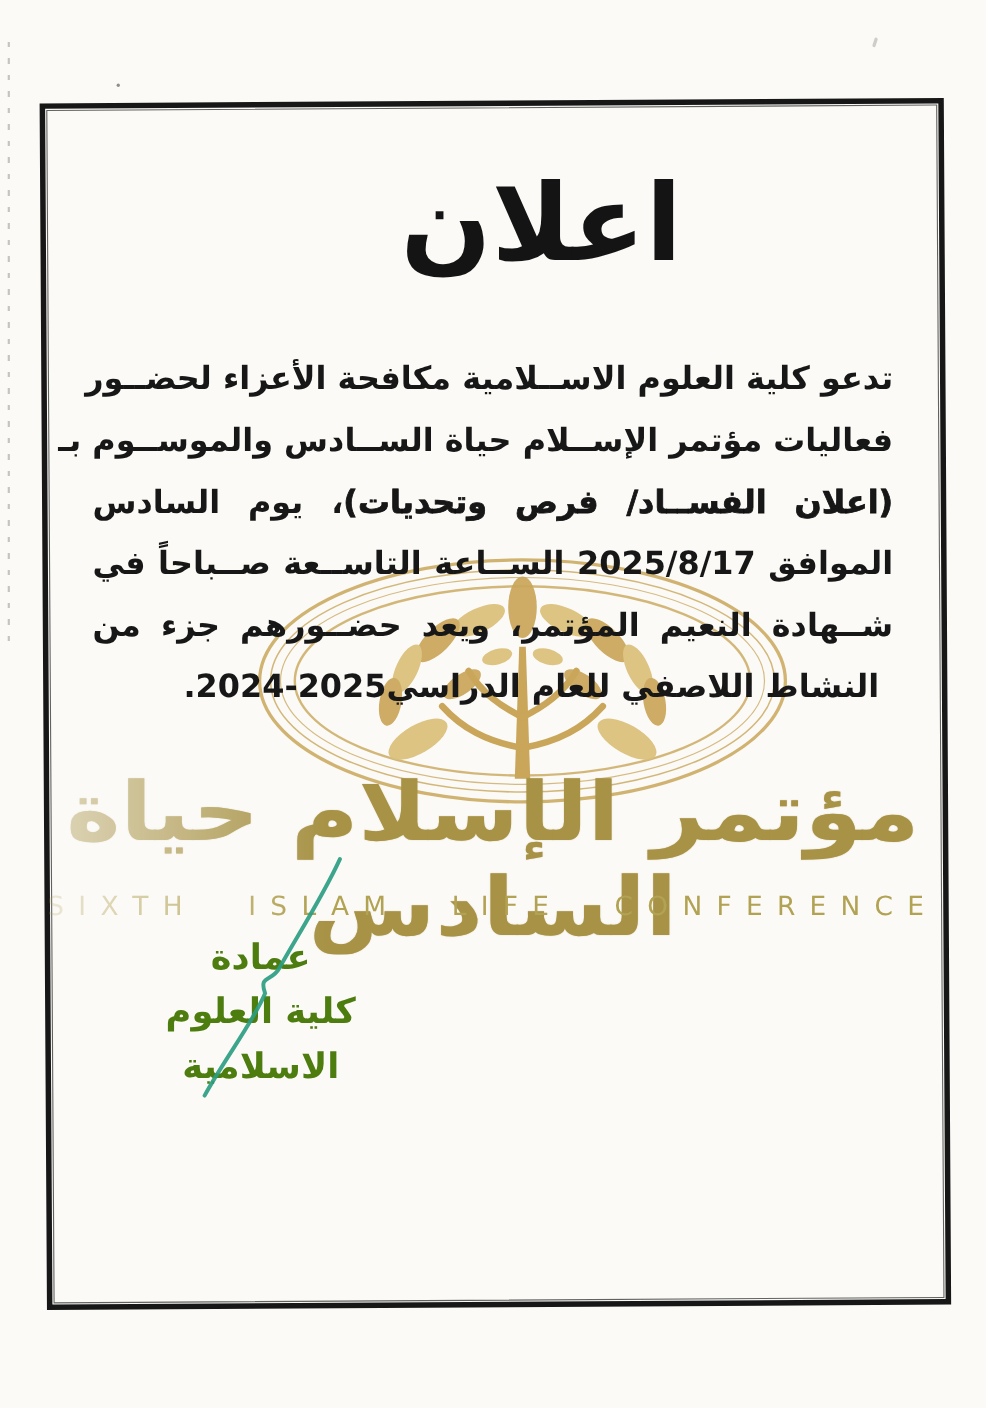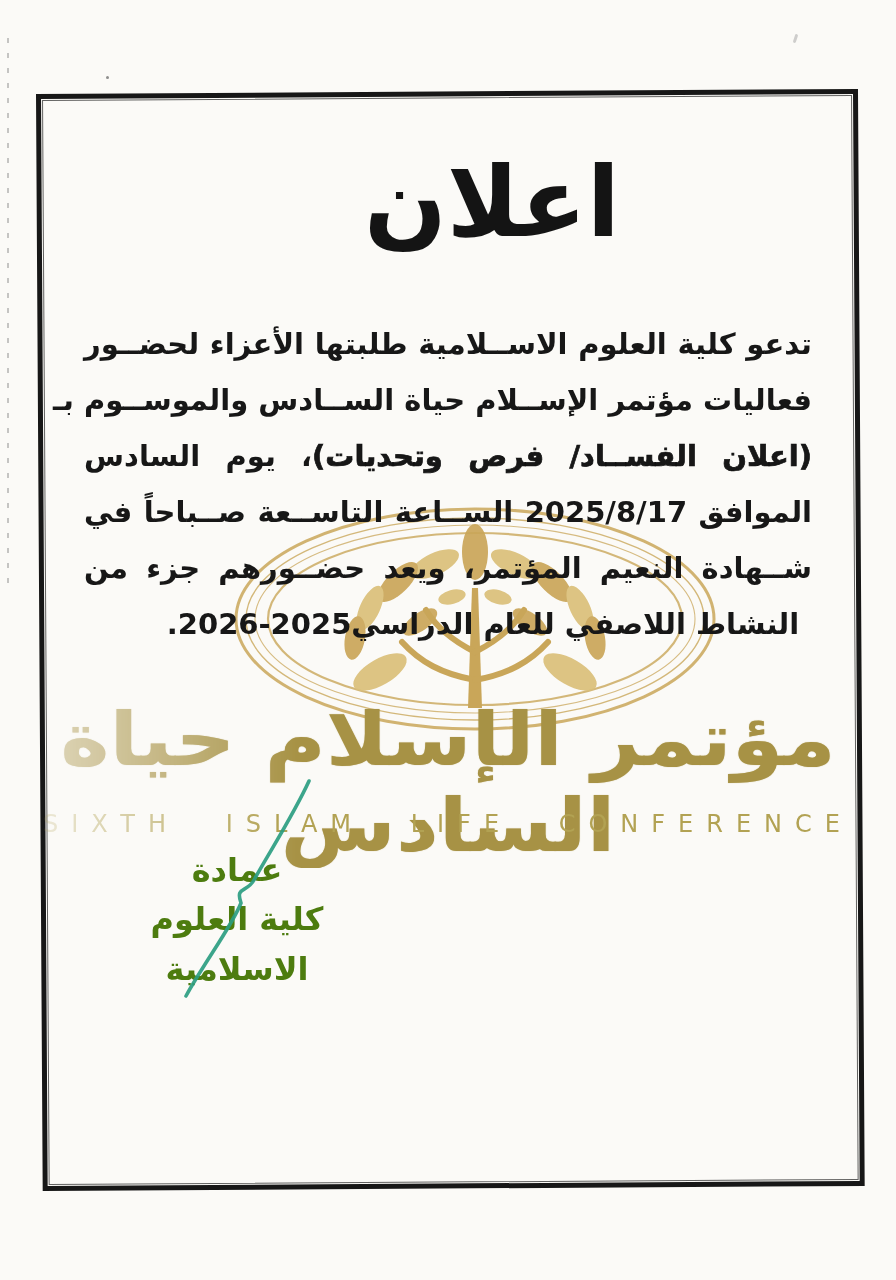--- a/index.html
+++ b/index.html
@@ -114,26 +114,26 @@
         <ellipse cx="192" cy="120" rx="20" ry="9" fill="#c7a251" transform="rotate(-35 192 120)"></ellipse>
         <ellipse cx="302" cy="120" rx="20" ry="9" fill="#c7a251" transform="rotate(35 302 120)"></ellipse>
         <ellipse cx="224" cy="95" rx="14" ry="7" fill="#d9bd74" transform="rotate(-15 224 95)"></ellipse>
         <ellipse cx="270" cy="95" rx="14" ry="7" fill="#d9bd74" transform="rotate(15 270 95)"></ellipse>
       </g>
     </g>
   </svg>
 </div>
 
 <div class="body-text">
-  <div class="b-line">تدعو كلية العلوم الاســلامية طلبتها الأعزاء لحضــور</div>
+  <div class="b-line">تدعو كلية العلوم الاســلامية مكافحة الأعزاء لحضــور</div>
   <div class="b-line">فعاليات مؤتمر الإســلام حياة الســادس والموســوم بـ</div>
   <div class="b-line"><span class="xbold">(اعلان الفســاد/ فرص وتحديات)</span><span>، يوم السادس</span></div>
   <div class="b-line">الموافق 2025/8/17 الســاعة التاســعة صــباحاً في</div>
   <div class="b-line">شــهادة النعيم المؤتمر، ويعد حضــورهم جزء من</div>
-  <div class="b-line lastline">النشاط اللاصفي للعام الدراسي2025‏-‏2026.</div>
+  <div class="b-line lastline">النشاط اللاصفي للعام الدراسي2025‏-‏2024.</div>
 </div>
 
 <div class="calli">مؤتمر الإسلام حياة السادس</div>
 <div class="caption-en">SIXTH ISLAM LIFE CONFERENCE</div>
 
 <div class="sig">
   <div class="s1">عمادة</div>
   <div class="s2">كلية العلوم الاسلامية</div>
 </div>
 

